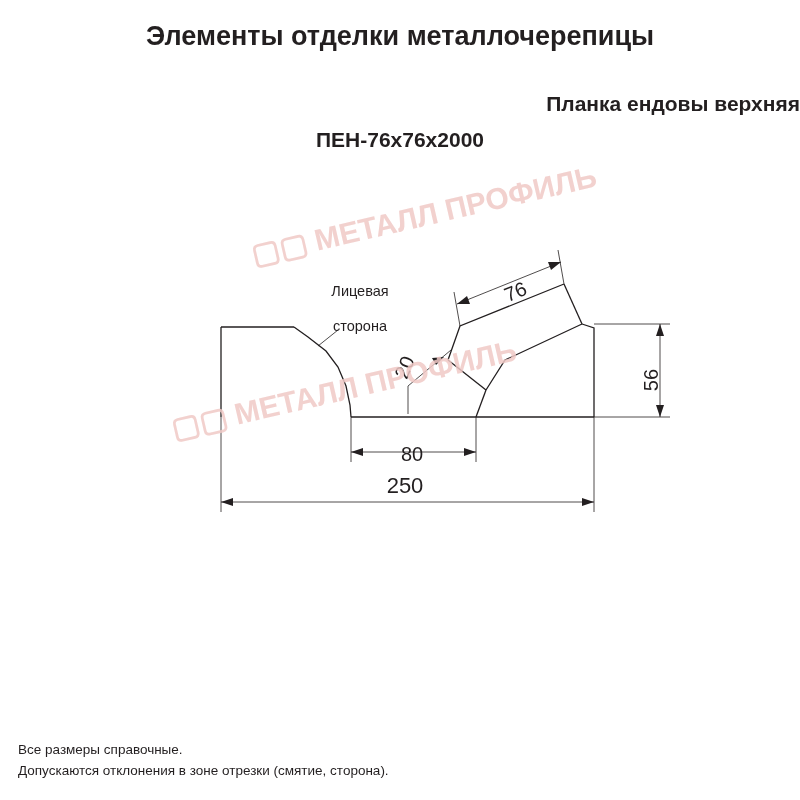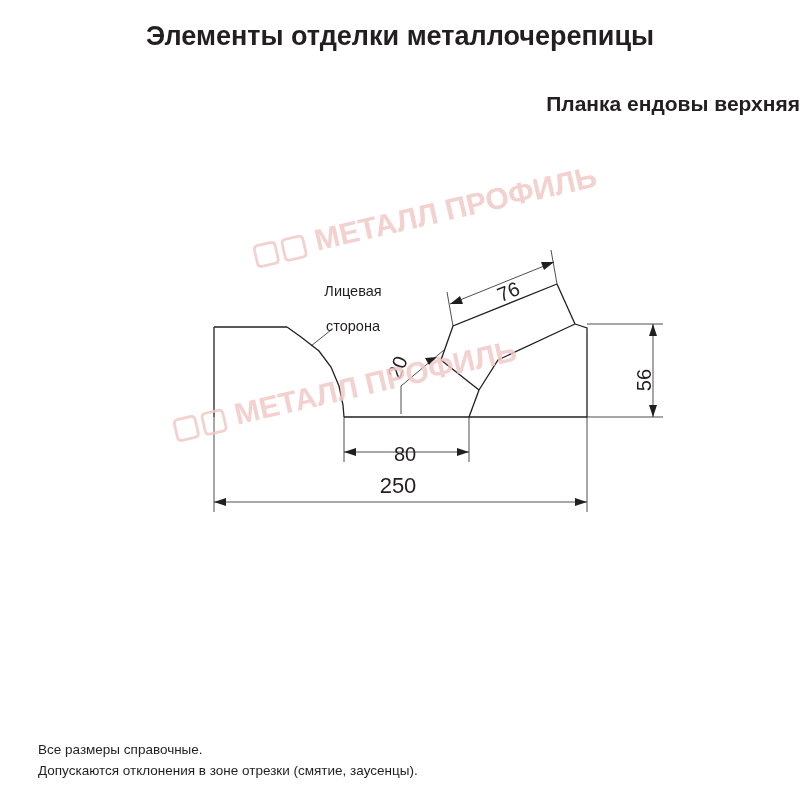--- a/index.html
+++ b/index.html
@@ -38,36 +38,35 @@
     text-align: right;
   }
   .code-title {
     font-size: 21px;
     font-weight: bold;
     margin: 0;
     padding-top: 12px;
   }
   .drawing-area {
     position: absolute;
-    left: 1px;
+    left: 8px;
     top: 200px;
     width: 725px;
     height: 420px;
   }
   .drawing-area svg {
     display: block;
   }
   .footer {
     position: absolute;
     left: 18px;
     bottom: 18px;
     font-size: 13.5px;
     line-height: 1.55;
     color: #231f20;
-    margin-left: 20px;
   }
   .footer div {
     white-space: nowrap;
   }
   .wm {
     position: absolute;
     font-family: "Liberation Sans", sans-serif;
     font-weight: bold;
     color: #f0c9c6;
     opacity: 0.85;
@@ -95,20 +94,21 @@
   }
 </style>
 </head>
 <body>
 
 <div class="page">
 
   <div class="title-block">
     <h1 class="main-title">Элементы отделки металлочерепицы</h1>
     <h2 class="sub-title">Планка ендовы верхняя</h2>
+    <h3 class="code-title">ПЕН-76х76х2000</h3>
   </div>
 
   <div class="drawing-area">
     <svg width="800" height="420" viewBox="0 0 800 420">
       <g fill="none" stroke="#231f20" stroke-width="1.3" stroke-linejoin="miter" stroke-linecap="butt">
 
         <path d="M 213,127 L 286,127"></path>
 
         <path d="M 286,127 L 300,137 L 318,151 L 330,167 L 338,186 L 342,205 L 343,217"></path>
 
@@ -177,16 +177,16 @@
 
   <div class="wm wm-1">
     <span class="wm-logo">▢▢</span><span>МЕТАЛЛ ПРОФИЛЬ</span>
   </div>
   <div class="wm wm-2">
     <span class="wm-logo">▢▢</span><span>МЕТАЛЛ ПРОФИЛЬ</span>
   </div>
 
   <div class="footer">
     <div>Все размеры справочные.</div>
-    <div>Допускаются отклонения в зоне отрезки (смятие, заусенцы).</div>
+    <div>Допускаются отклонения в зоне отрезки (смятие, сторона).</div>
   </div>
 
 </div>
 
 </body></html>

